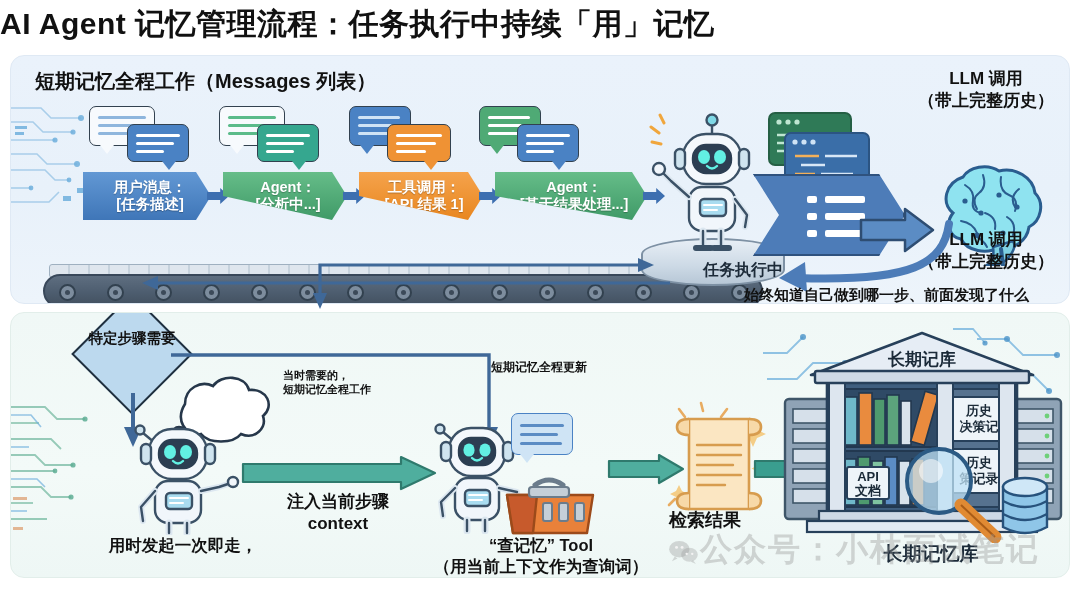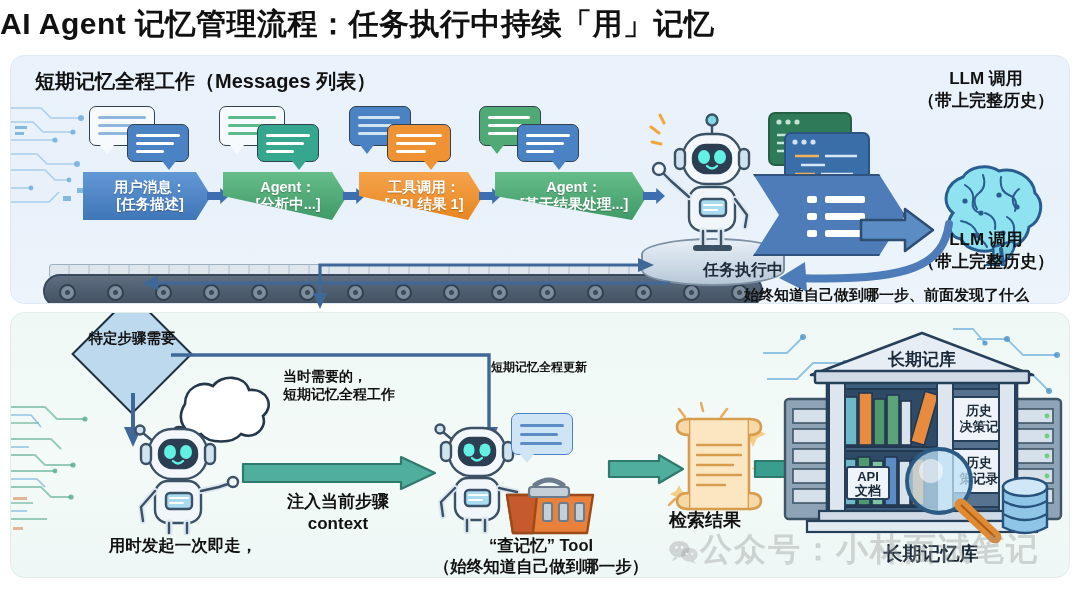--- a/index.html
+++ b/index.html
@@ -489,21 +489,21 @@
 
     <div class="lbl" style="left:480px;top:47px;font-size:12px">短期记忆全程更新</div>
 
     <svg class="cloud" style="left:140px;top:57px;width:130px;height:82px" viewBox="0 0 130 82">
       <path d="M34 34 C34 18 50 10 62 16 C70 4 94 5 98 20 C116 18 124 36 112 46
                C116 58 104 70 90 64 C82 74 58 74 50 64 C34 66 24 50 34 34 Z" fill="#ffffff" stroke="#26374a" stroke-width="2.6"></path>
       <circle cx="28" cy="64" r="7" fill="#fff" stroke="#26374a" stroke-width="2.4"></circle>
       <circle cx="15" cy="76" r="4.5" fill="#fff" stroke="#26374a" stroke-width="2.2"></circle>
     </svg>
 
-    <div class="lbl" style="left:272px;top:55px;font-size:14px">
+    <div class="lbl" style="left:272px;top:55px;font-size:11px">
       <div>当时需要的，</div>
       <div>短期记忆全程工作</div>
     </div>
 
     <svg class="robot" style="left:108px;top:98px;width:124px;height:124px" viewBox="0 0 124 124">
       <g stroke="#3b5166" stroke-width="2.4" fill="none" stroke-linejoin="round" stroke-linecap="round">
         <path d="M36 32 L24 22"></path>
           <circle cx="21" cy="19" r="4.5" fill="#cfe4ef"></circle>
         <rect x="30" y="18" width="58" height="50" rx="23" fill="#f4f8fc"></rect>
         <rect x="40" y="29" width="38" height="28" rx="13" fill="#2c3e52" stroke="#2c3e52"></rect>
@@ -583,21 +583,21 @@
       <path d="M4 24 H90 L84 62 H10 Z" fill="#e9813a" stroke="#9c4a1a" stroke-width="2.4" stroke-linejoin="round"></path>
       <path d="M4 24 H34 L30 62 H10 Z" fill="#c75a2c" stroke="#9c4a1a" stroke-width="2.4" stroke-linejoin="round"></path>
       <rect x="40" y="32" width="9" height="18" rx="2" fill="#c5cfd8" stroke="#6b7c8c" stroke-width="2"></rect>
       <rect x="56" y="32" width="9" height="18" rx="2" fill="#c5cfd8" stroke="#6b7c8c" stroke-width="2"></rect>
       <rect x="72" y="32" width="9" height="18" rx="2" fill="#c5cfd8" stroke="#6b7c8c" stroke-width="2"></rect>
       <rect x="26" y="16" width="40" height="10" rx="3" fill="#c5cfd8" stroke="#6b7c8c" stroke-width="2.2"></rect>
     </svg>
 
     <div class="lbl c" style="left:390px;top:222px;width:280px;font-size:16.5px">
       <div>“查记忆” Tool</div>
-      <div>（始终知道自己做到哪一步）</div>
+      <div>（用当前上下文作为查询词）</div>
     </div>
 
     <svg class="fat-arrow" style="left:596px;top:140px;width:78px;height:32px" viewBox="0 0 78 32">
       <path d="M2 8 H52 V2 L76 16 L52 30 V24 H2 Z" fill="#4fae9e" stroke="#2f7a6d" stroke-width="2.2" stroke-linejoin="round"></path>
     </svg>
 
     <svg class="circuit" style="left:652px;top:88px;width:118px;height:126px" viewBox="0 0 118 126">
       <g stroke="#e8a85a" stroke-width="2.6" fill="none" stroke-linecap="round" opacity=".95">
         <path d="M22 16 L16 8"></path>
           <path d="M40 10 L38 2"></path>

